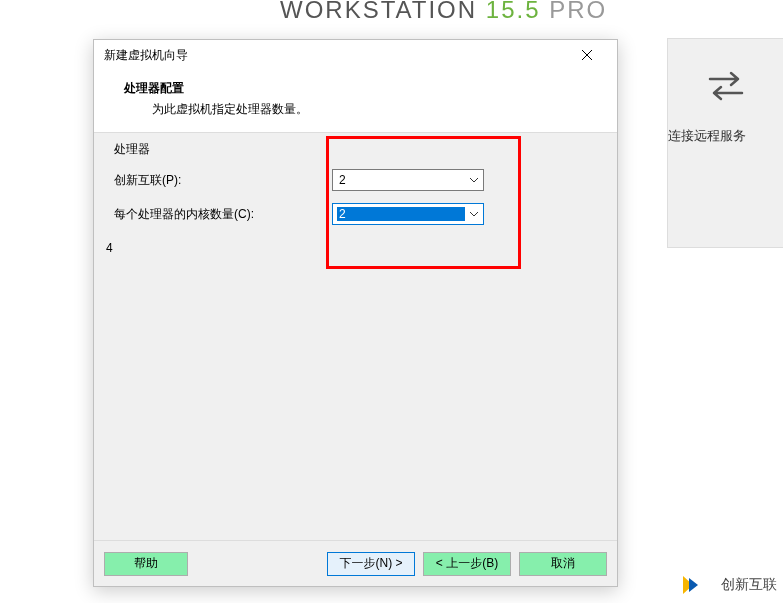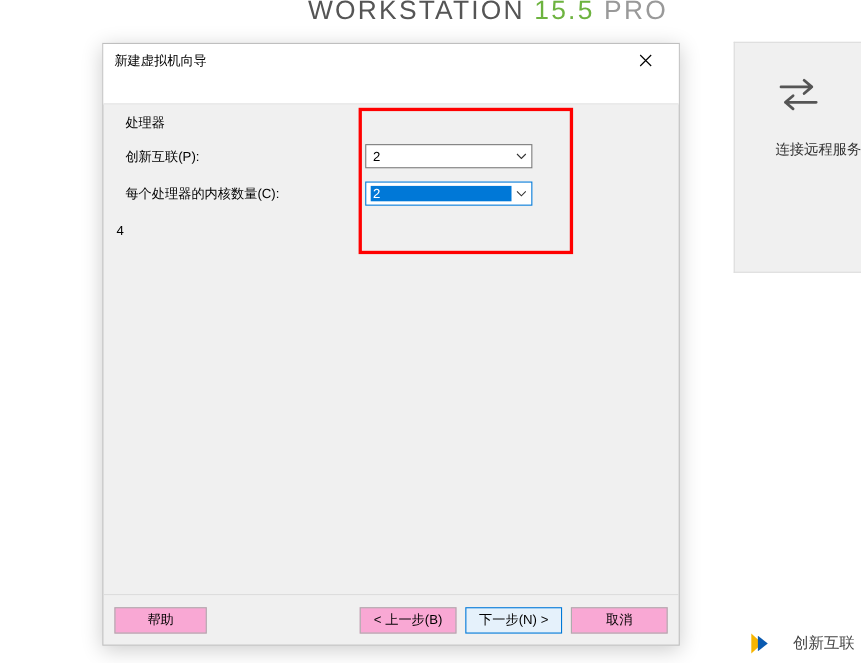--- a/index.html
+++ b/index.html
@@ -29,21 +29,21 @@
   .bg-brand .pro  { color: #999; }
   .bg-sidepanel {
     position: absolute;
     right: 0;
     top: 38px;
     width: 116px;
     height: 210px;
     background: #f0f0f0;
     border: 1px solid #ddd;
     border-right: none;
-    text-align: right;
+    text-align: left;
     padding-top: 30px;
   }
   .bg-sidepanel .swap-icon svg { display: block; margin: 0 auto 24px; }
   .bg-sidepanel .lbl { font-size: 13px; color: #333; }
 
   .dialog {
     position: absolute;
     left: 93px;
     top: 39px;
     width: 525px;
@@ -150,21 +150,21 @@
     border-top: 1px solid #ddd;
     display: flex;
     align-items: center;
     padding: 0 10px;
     gap: 8px;
   }
   .dlg-footer .spacer { flex: 1; }
   .btn {
     height: 24px;
     min-width: 88px;
-    background: #f9a8d4;
+    background: #86efac;
     border: 1px solid #adadad;
     font-size: 12px;
     display: flex;
     align-items: center;
     justify-content: center;
     padding: 0 10px;
     cursor: pointer;
   }
   .btn.default { border: 1px solid #0078d7; background: #e5f1fb; }
   .btn.help { min-width: 84px; }
@@ -225,20 +225,22 @@
   <div class="dlg-title">
     <span class="title-text">新建虚拟机向导</span>
     <span class="close">
       <svg width="12" height="12" viewBox="0 0 12 12">
         <path d="M1 1 L11 11 M11 1 L1 11" stroke="#000" stroke-width="1"></path>
       </svg>
     </span>
   </div>
 
   <div class="dlg-header">
+    <div class="hdr-title">处理器配置</div>
+    <div class="hdr-sub">为此虚拟机指定处理器数量。</div>
   </div>
 
   <div class="dlg-body">
     <div class="group-label">处理器</div>
 
     <div style="height:16px"></div>
 
     <div class="form-row">
       <div class="lbl">创新互联(P):</div>
       <div class="val">
@@ -272,22 +274,22 @@
         <div class="plain-val">4</div>
       </div>
     </div>
 
     <div class="highlight-box"></div>
   </div>
 
   <div class="dlg-footer">
     <div class="btn help">帮助</div>
     <div class="spacer"></div>
+    <div class="btn default">下一步(N) &gt;</div>
     <div class="btn">&lt; 上一步(B)</div>
-    <div class="btn default">下一步(N) &gt;</div>
     <div class="btn">取消</div>
   </div>
 
 </div>
 
 <div class="watermark">
   <span class="logo"></span>
   <span>创新互联</span>
 </div>
 

